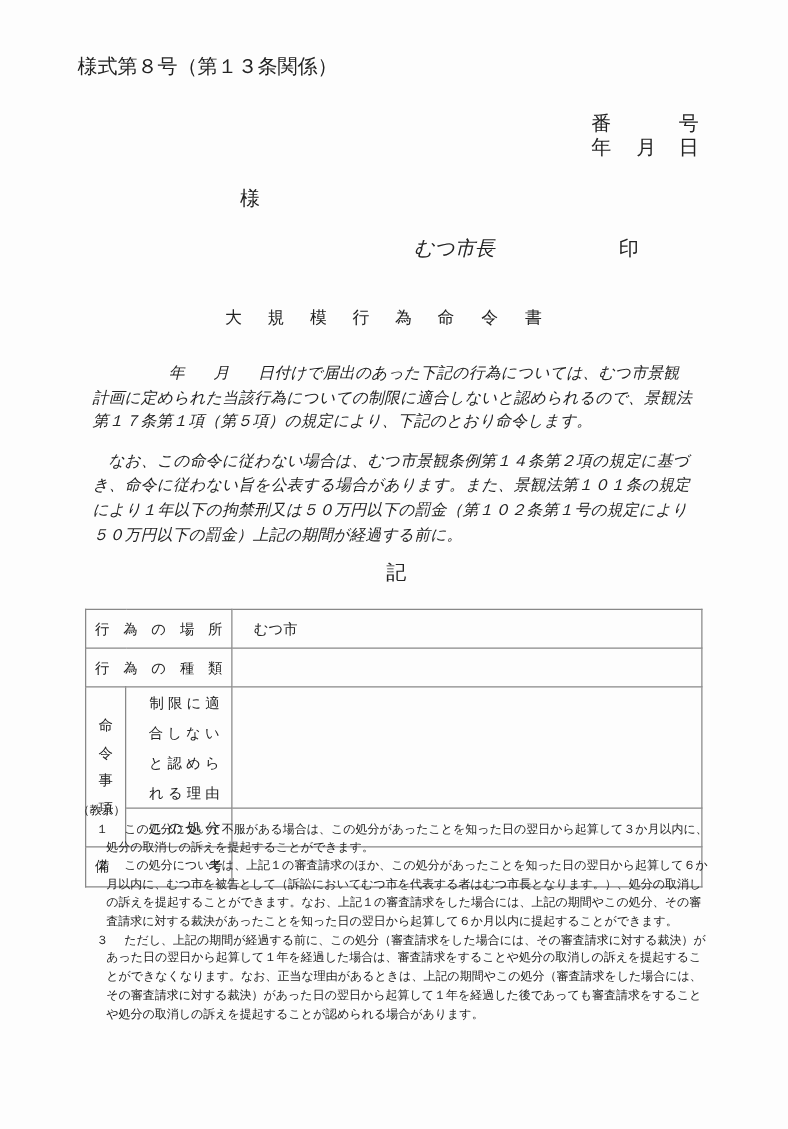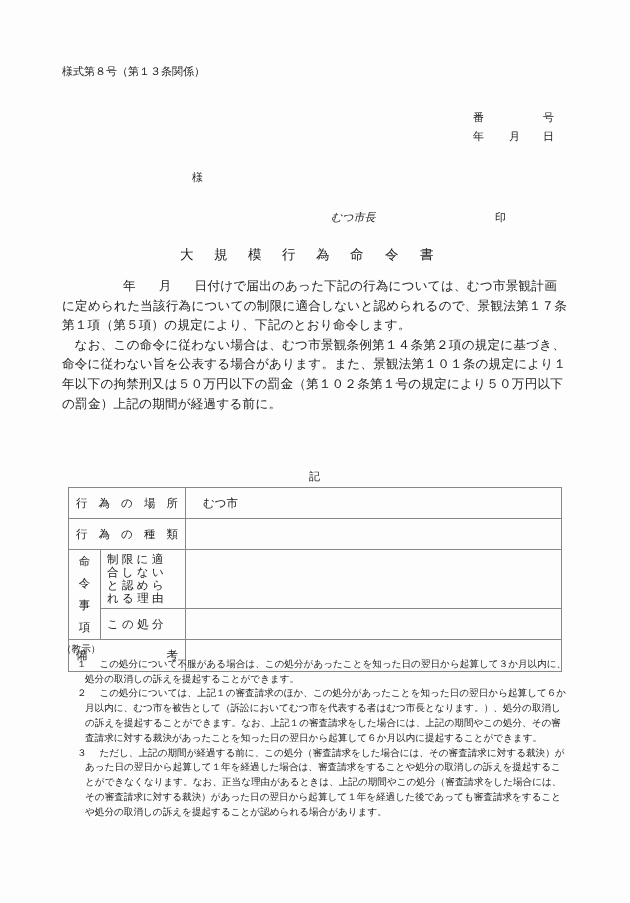--- a/index.html
+++ b/index.html
@@ -1,33 +1,33 @@
 <!DOCTYPE html>
 <html><head>
 <meta charset="utf-8">
 <style>
   html, body { margin:0; padding:0; }
   body {
     width:630px; height:903px; background:#fdfdfd; position:relative; overflow:hidden;
     font-family:"DejaVu Serif","Liberation Serif",serif; color:#222;
   }
   .abs { position:absolute; white-space:nowrap; line-height:1; }
-  .t12 { font-size:11px;margin-top:21px; }
+  .t12 { font-size:16px; }
   .body-text { position:absolute; left:62px; width:506px; font-size:12.6px; line-height:19.6px; letter-spacing:0.2px; }
-  .body-text p { margin:0; }
+  .body-text p { margin:12px;font-style:italic; }
   .title span { position:absolute; font-size:13.5px; top:0; }
   table.record {
     position:absolute; left:68px; top:487px; width:494px; border-collapse:collapse;
     font-size:11.5px; color:#222;
   }
   table.record td { border:1.3px solid #888; padding:0; height:30px; vertical-align:middle; }
   table.record td.lbl { width:116px; }
   .spread { display:flex; justify-content:space-between; padding:0 7px; }
   .vert { display:flex; flex-direction:column; justify-content:space-around; align-items:center; height:88px; }
-  .sub { padding:0 6px; letter-spacing:3.3px; line-height:13px; }
+  .sub { padding:0 6px; letter-spacing:3.3px; line-height:24px;text-align:right; }
   .notes { position:absolute; left:68px; width:500px; font-size:9.6px; line-height:14.8px; }
   .note { position:relative; padding-left:17px; margin:0; }
   .note .num { position:absolute; left:9px; top:0; }
   .note .txt { display:block; text-indent:1.5em; margin-left:-8px; padding-left:8px; }
 </style>
 </head>
 <body>
 
 <div class="abs t12" style="left:62px;top:45px;">様式第８号（第１３条関係）</div>
 

